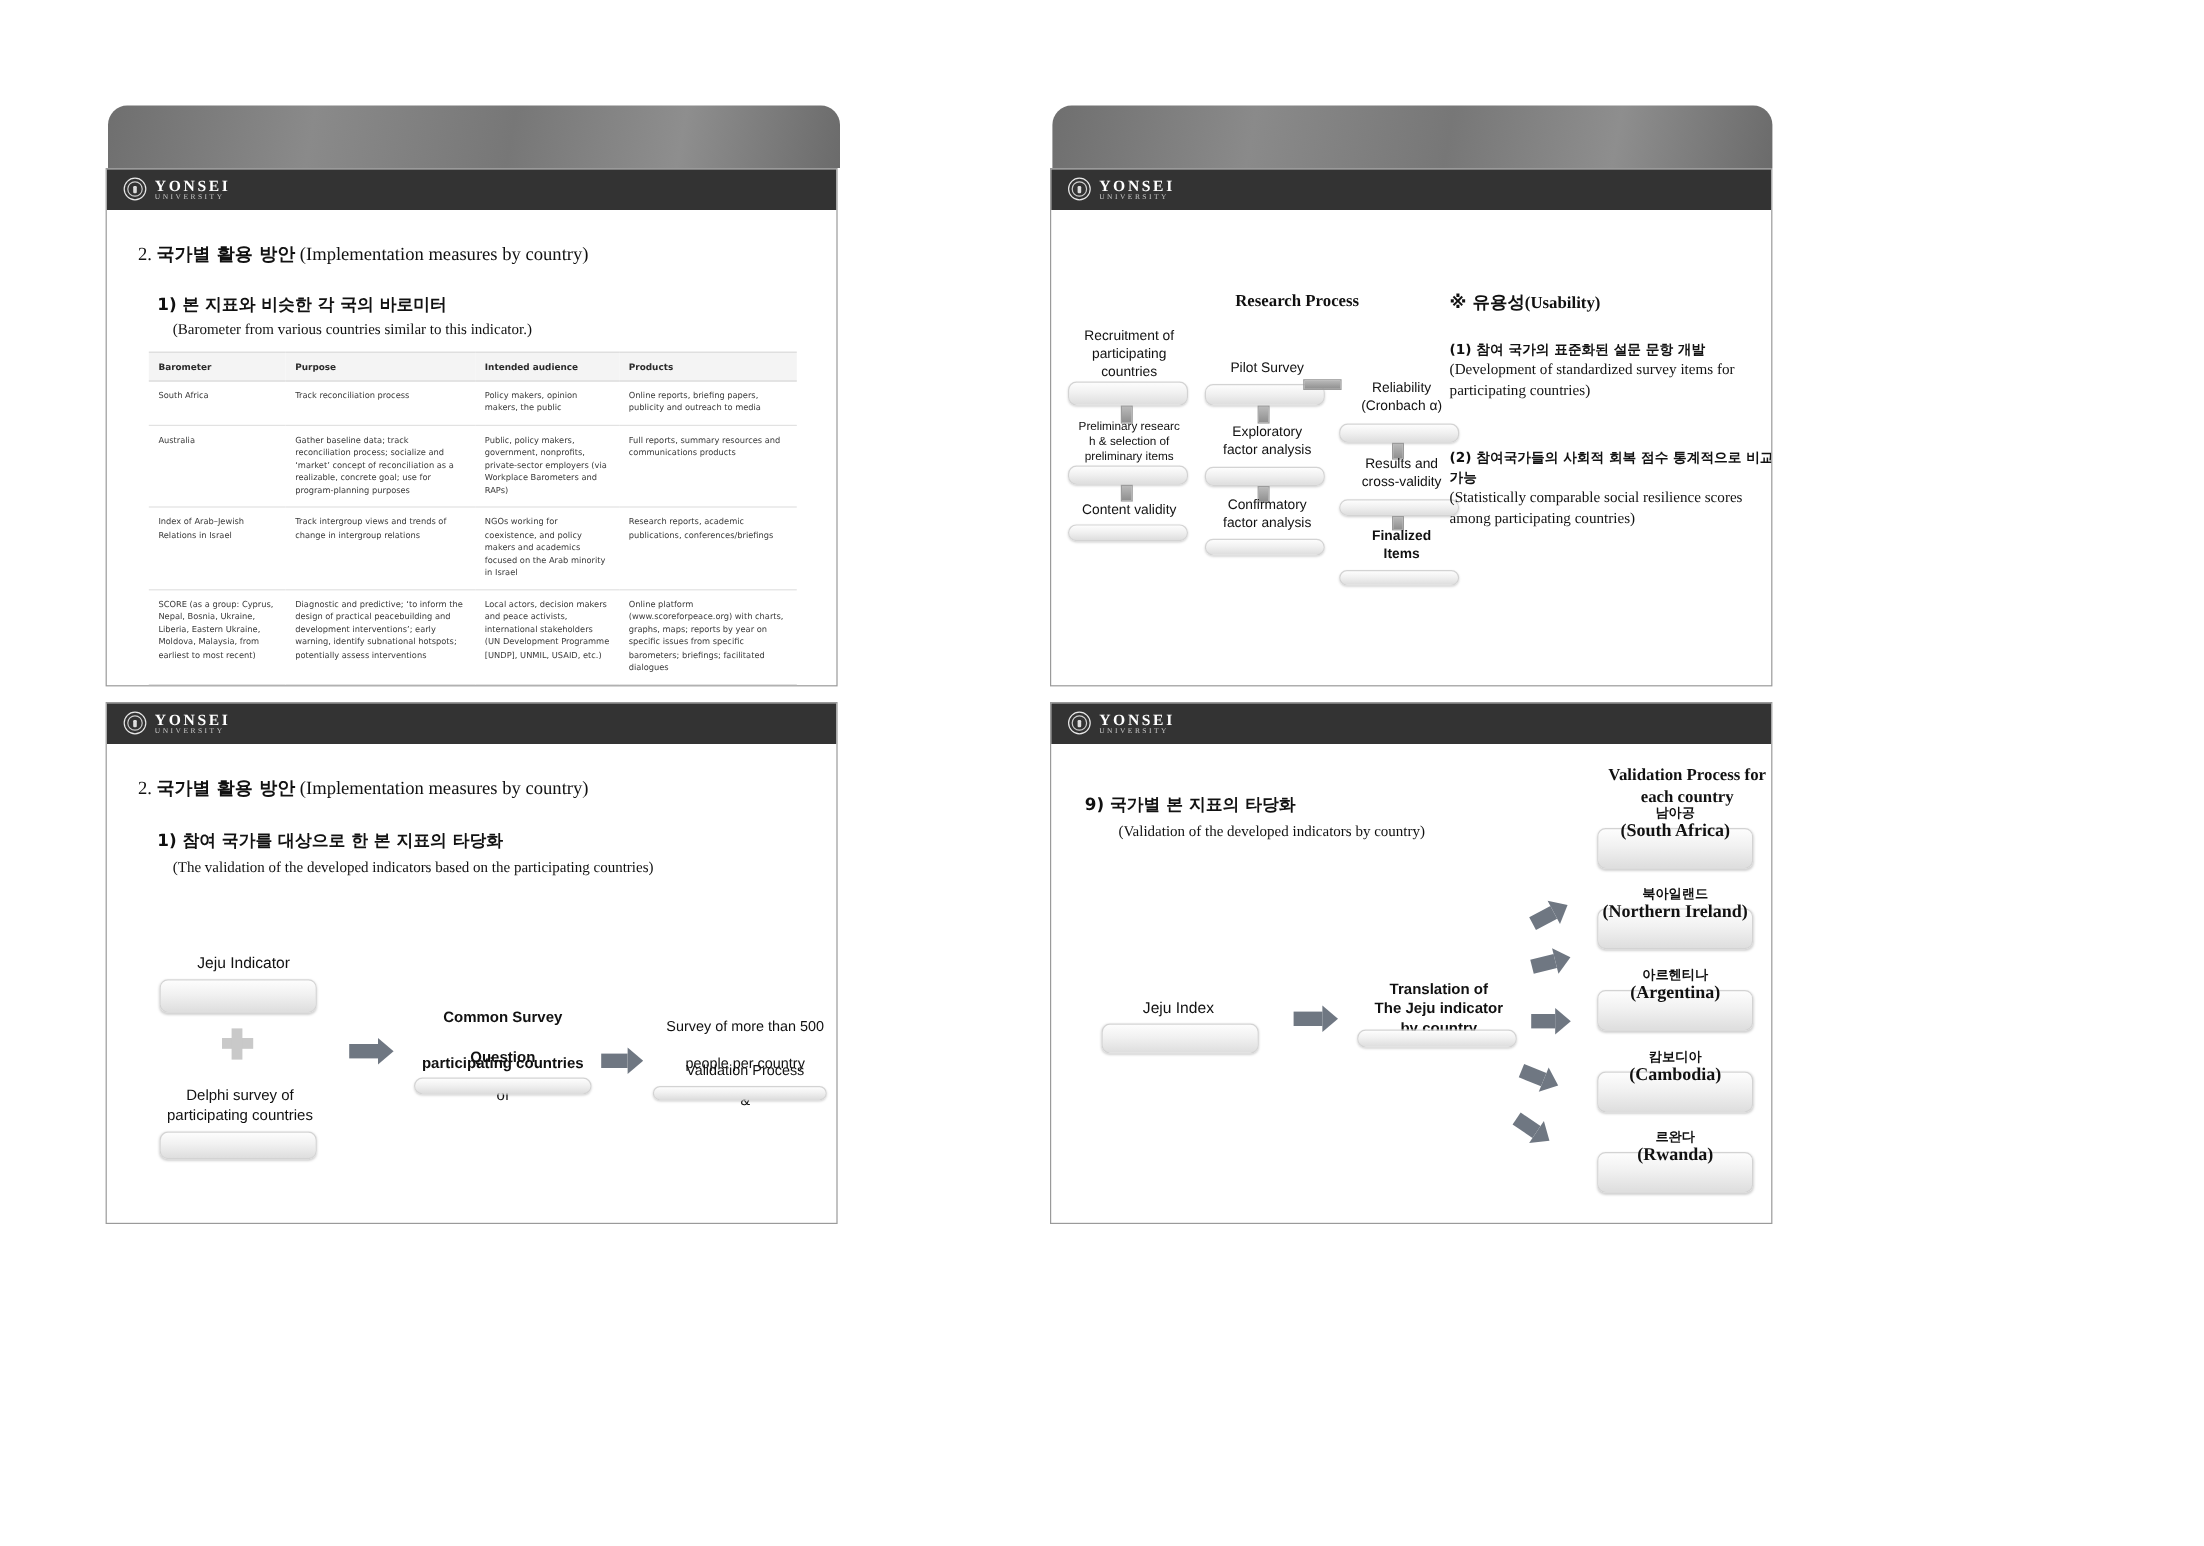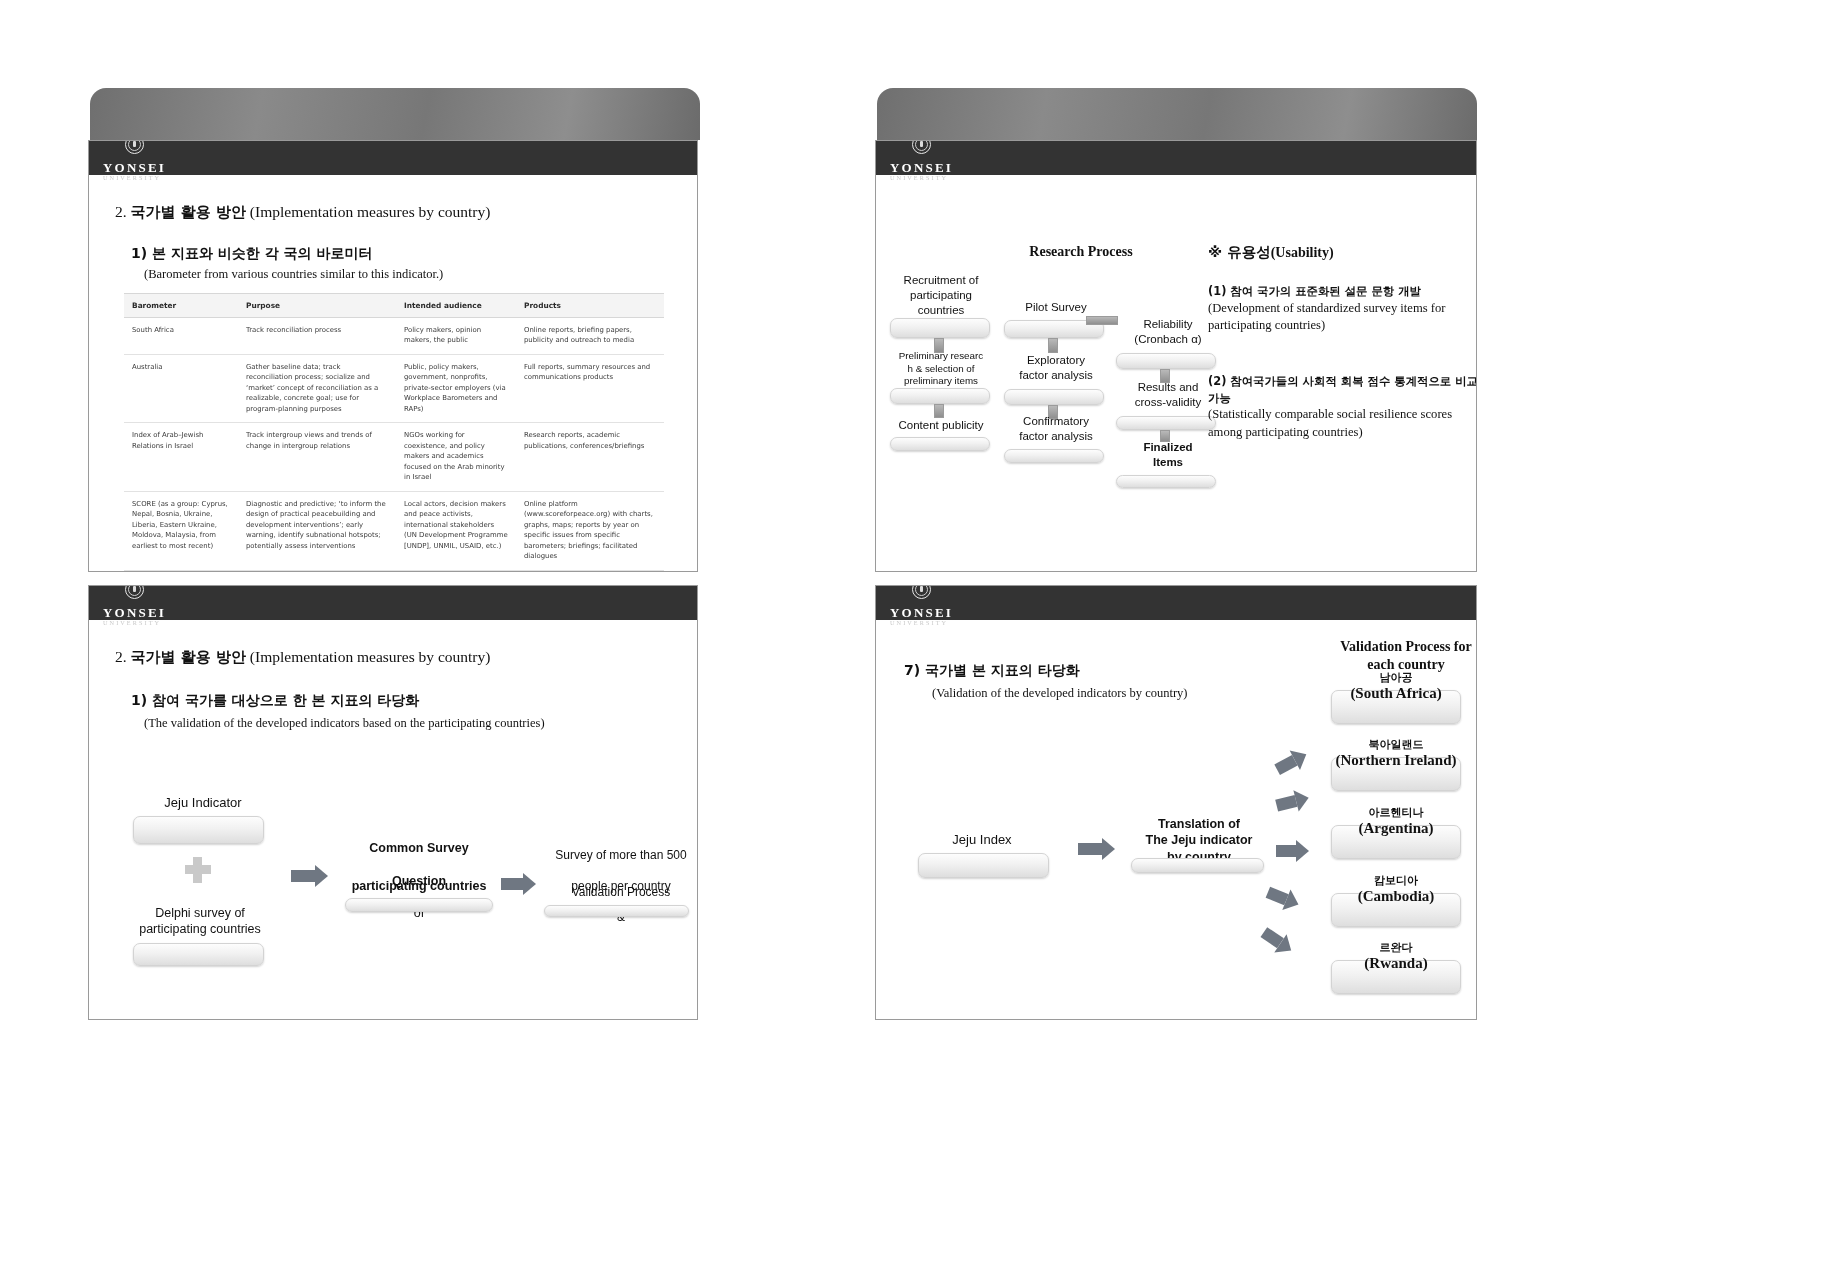--- a/index.html
+++ b/index.html
@@ -31,21 +31,21 @@
   }
   .slide-header {
     position: absolute;
     left: 0; top: 0; right: 0;
     height: 34px;
     background: #333333;
     display: flex;
     align-items: center;
     padding-left: 14px;
   }
-  .logo-wrap { display: flex; align-items: center; gap: 7px; flex-direction: column; }
+  .logo-wrap { display: flex; align-items: center; gap: 7px; }
   .logo-seal {
     width: 19px; height: 19px; border-radius: 50%;
     border: 1.4px solid #e8e8e8;
     display: flex; align-items: center; justify-content: center;
     position: relative;
     background: #333;
   }
   .logo-seal:before {
     content: "";
     position: absolute;
@@ -329,21 +329,21 @@
 countries</div>
       <div class="fbox" style="left:14px; top:143px; width:100px; height:20px;"></div>
       <div class="connector" style="left:58px; top:163px; width:10px; height:15px;"></div>
 
       <div class="flabel-out" style="left:5px; top:175px; width:120px; font-size:9.8px;">Preliminary researc
 h &amp; selection of
 preliminary  items</div>
       <div class="fbox" style="left:14px; top:213px; width:100px; height:16px;"></div>
       <div class="connector" style="left:58px; top:229px; width:10px; height:14px;"></div>
 
-      <div class="flabel-out" style="left:5px; top:243px; width:120px; font-size:11.5px;">Content publicity</div>
+      <div class="flabel-out" style="left:5px; top:243px; width:120px; font-size:11.5px;">Content validity</div>
       <div class="fbox" style="left:14px; top:262px; width:100px; height:14px;"></div>
 
       <div class="flabel-out" style="left:120px; top:125px; width:120px; font-size:11.5px;">Pilot Survey</div>
       <div class="fbox" style="left:128px; top:145px; width:100px; height:18px;"></div>
       <div class="connector" style="left:172px; top:163px; width:10px; height:15px;"></div>
 
       <div class="flabel-out" style="left:120px; top:178px; width:120px; font-size:11.5px;">Exploratory
 factor analysis</div>
       <div class="fbox" style="left:128px; top:214px; width:100px; height:16px;"></div>
       <div class="connector" style="left:172px; top:230px; width:10px; height:14px;"></div>
@@ -446,21 +446,21 @@
     <div class="slide-header">
       <div class="logo-wrap">
         <div class="logo-seal"></div>
         <div class="logo-text">
           <span class="logo-name">YONSEI</span>
           <span class="logo-sub">UNIVERSITY</span>
         </div>
       </div>
     </div>
     <div class="slide-body">
-      <div class="h-sub" style="left:28px; top:42px;">7) 국가별 본 지표의 타당화</div>
+      <div class="h-sub" style="left:28px; top:42px;">9) 국가별 본 지표의 타당화</div>
       <div class="h-sub2" style="left:56px; top:66px;">(Validation of the developed indicators by country)</div>
 
       <div class="sec-title" style="left:440px; top:18px; width:180px;">Validation Process for
 each country</div>
 
       <div class="flabel-out" style="left:36px; top:212px; width:140px; font-size:13px;">Jeju Index</div>
       <div class="fbox" style="left:42px; top:233px; width:131px; height:25px;"></div>
 
       <div style="position:absolute; left:202px; top:218px;">
         <div class="arrow-body" style="left:0; top:5px; width:24px; height:12px;"></div>

